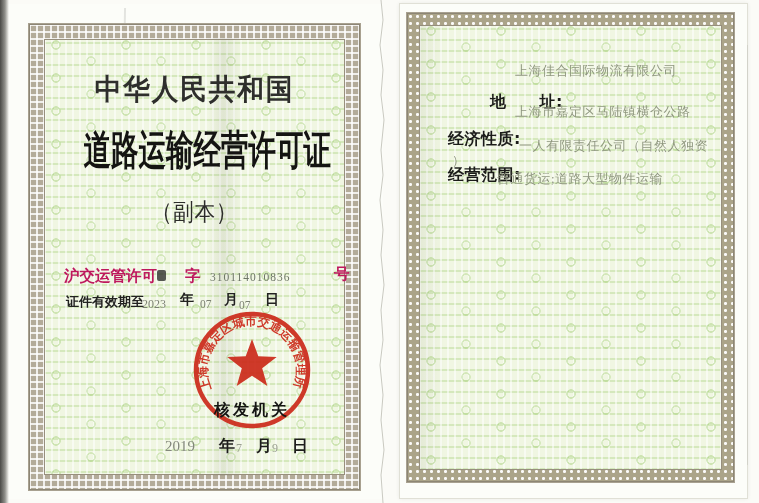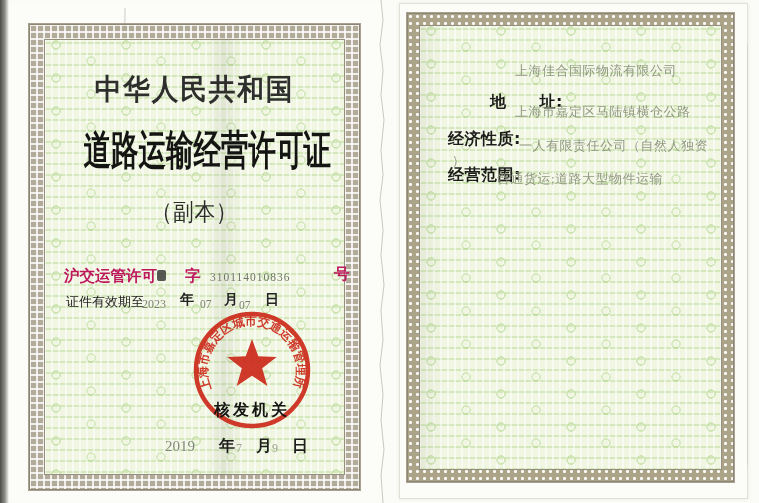--- a/index.html
+++ b/index.html
@@ -57,21 +57,21 @@
     font-family:"DejaVu Sans","Liberation Sans",sans-serif;color:#141412;transform:scaleX(.67);}
   .t-copy{left:29px;width:331px;top:196px;text-align:center;font-size:24px;color:#2c2c2a;
     letter-spacing:1px;transform:scaleX(.86);}
   .lbl{font-weight:700;color:#be185d;}
   .gray-num{color:#6d7566;}
   .t-lic-prefix{left:64px;top:266px;font-size:15.5px;}
   .smudge{left:157px;top:270px;width:9px;height:11px;background:#30302d;opacity:.8;border-radius:2px;filter:blur(.4px);}
   .t-lic-zi{left:185px;top:266px;font-size:15.5px;}
   .t-lic-num{left:210px;top:271px;font-size:11.5px;letter-spacing:1px;}
   .t-lic-hao{left:334px;top:264px;font-size:15.5px;}
-  .t-val-prefix{left:66px;top:293px;font-size:13px;font-weight:400;color:#222220;}
+  .t-val-prefix{left:66px;top:293px;font-size:13px;font-weight:700;color:#222220;}
   .t-val-y{left:142px;top:297px;font-size:12px;color:#7c8172;}
   .t-val-nian{left:180px;top:291px;font-size:14px;font-weight:600;color:#222220;}
   .t-val-m{left:200px;top:298px;font-size:11.5px;color:#7c8172;}
   .t-val-yue{left:224px;top:291px;font-size:14px;font-weight:600;color:#222220;}
   .t-val-d{left:239px;top:299px;font-size:11.5px;color:#7c8172;}
   .t-val-ri{left:265px;top:291px;font-size:14px;font-weight:600;color:#222220;}
   .seal{left:190px;top:308px;width:124px;height:124px;opacity:.92;}
   .t-issuer{left:196px;top:400px;width:112px;text-align:center;font-size:16px;font-weight:600;
     letter-spacing:3px;color:#141412;z-index:5;}
   .t-d-y{left:165px;top:438px;font-size:15px;color:#83887b;}

